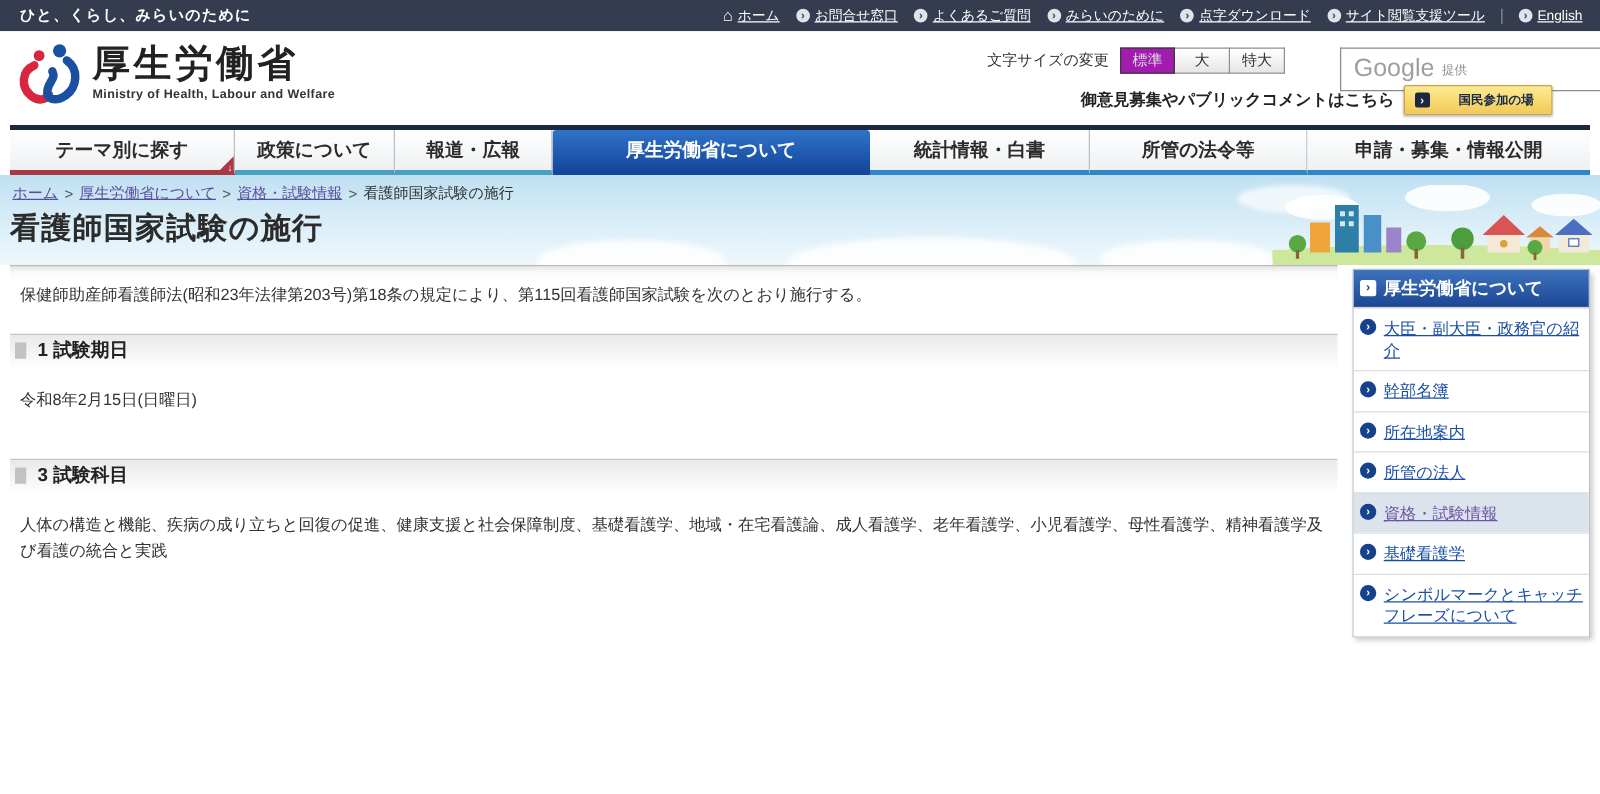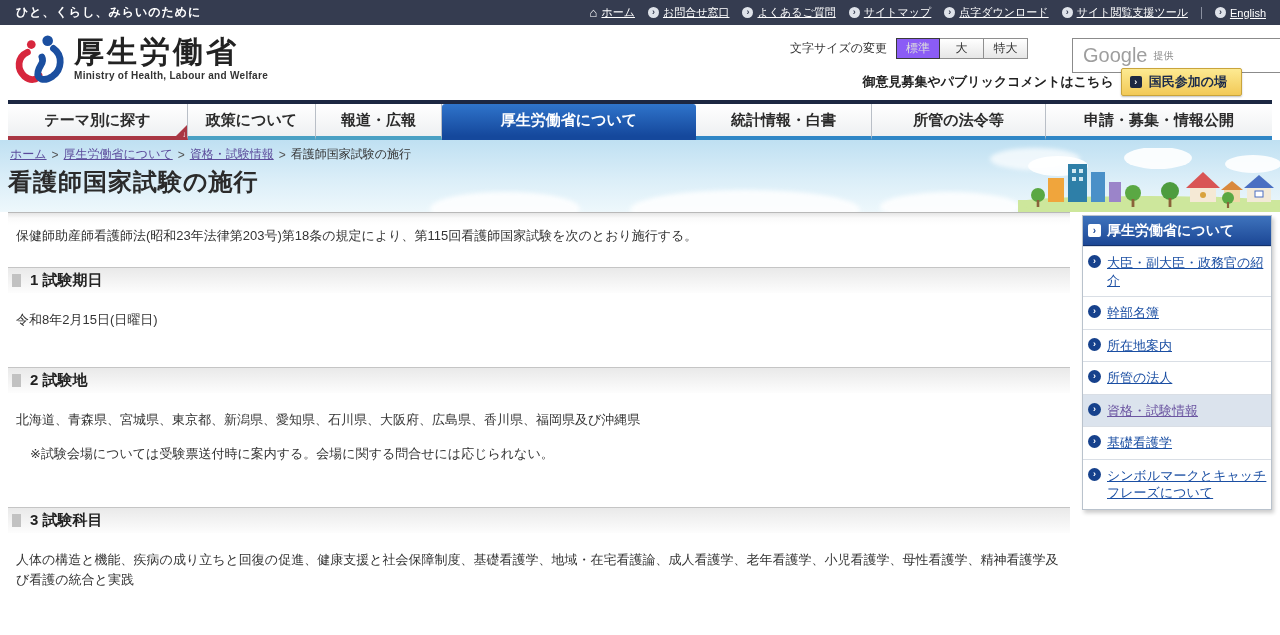--- a/index.html
+++ b/index.html
@@ -24,31 +24,31 @@
   .logo { position:absolute; left:12px; top:7px; display:flex; align-items:center; gap:8px; cursor:pointer; }
   .site-name { font-size:30px; font-weight:600; color:#222; letter-spacing:3px; line-height:1; }
   .site-name-en { font-size:10px; font-weight:bold; color:#333; margin-top:3px; letter-spacing:.3px; }
   .font-size-widget { position:absolute; right:252px; top:13px; display:flex; align-items:center; gap:9px; }
   .fs-label { font-size:12px; color:#333; }
   .fs-buttons { display:flex; }
   .fs-btn { width:44px; height:21px; border:1px solid #8f8f8f; border-left:none;
     background:linear-gradient(#ffffff,#e6e6e6); font-size:12px; color:#333;
     display:flex; align-items:center; justify-content:center; cursor:pointer; }
   .fs-btn:first-child { border-left:1px solid #8f8f8f; }
-  .fs-btn.selected { background:#8b5cf6; color:#ddd; border-color:#3a3a3a; }
+  .fs-btn.selected { background:#a21caf; color:#ddd; border-color:#3a3a3a; }
   .search-box { position:absolute; right:0; top:13px; width:208px; height:35px;
     background:#fff; border:1px solid #8b8b8b; border-right:none;
     display:flex; align-items:center; padding-left:10px; gap:6px; cursor:text; }
   .google-brand { color:#9e9e9e; font-size:20px; }
   .google-suffix { color:#8a8a8a; font-size:10px; }
   .comment-row { position:absolute; right:38px; top:43px; display:flex; align-items:center; gap:7px; }
   .comment-text { font-size:13px; font-weight:bold; color:#222; }
-  .participation-btn { display:flex; align-items:center; gap:7px; padding:4px 14px 4px 8px;
+  .participation-btn { display:flex; align-items:center; gap:23px; padding:4px 14px 4px 8px;
     background:linear-gradient(#fdea92,#f2c957); border:1px solid #c9a43c; border-radius:2px;
-    box-shadow:0 1px 2px rgba(0,0,0,.25); font-size:13px; font-weight:bold; color:#1a2a4a; cursor:pointer; }
+    box-shadow:0 1px 2px rgba(0,0,0,.25); font-size:10px; font-weight:bold; color:#1a2a4a; cursor:pointer; }
   .sq-arrow { width:12px; height:12px; border-radius:2px; background:#1c2742; color:#fff;
     font-size:9px; line-height:12px; text-align:center; }
   .sq-arrow::before { content:"\203A"; }
 
   
   .main-nav { margin:0 8px; height:40px; display:flex; border-top:4px solid #1c2742; }
   .tab { height:36px; display:flex; align-items:center; justify-content:center;
     font-size:15px; font-weight:600; color:#2b2b2b; cursor:pointer; position:relative;
     background:linear-gradient(#ffffff,#eef0f2); border-right:1px solid #b9bfc7;
     border-bottom:4px solid #4aa0c4; flex:0 0 auto; }
@@ -125,21 +125,21 @@
     <span class="ulink">
       <span class="circle-arrow"></span>
       <span class="txt">お問合せ窓口</span>
     </span>
     <span class="ulink">
       <span class="circle-arrow"></span>
       <span class="txt">よくあるご質問</span>
     </span>
     <span class="ulink">
       <span class="circle-arrow"></span>
-      <span class="txt">サイトマップ</span>
+      <span class="txt">みらいのために</span>
     </span>
     <span class="ulink">
       <span class="circle-arrow"></span>
       <span class="txt">点字ダウンロード</span>
     </span>
     <span class="ulink">
       <span class="circle-arrow"></span>
       <span class="txt">サイト閲覧支援ツール</span>
     </span>
     <span class="u-sep"></span>
@@ -269,28 +269,20 @@
     </div>
 
     <div class="section">
       <div class="section-bar">
         <span class="section-marker"></span>
         <span>1 試験期日</span>
       </div>
       <p class="section-body">令和8年2月15日(日曜日)</p>
     </div>
 
-    <div class="section">
-      <div class="section-bar">
-        <span class="section-marker"></span>
-        <span>2 試験地</span>
-      </div>
-      <p class="section-body">北海道、青森県、宮城県、東京都、新潟県、愛知県、石川県、大阪府、広島県、香川県、福岡県及び沖縄県</p>
-      <p class="section-note">※試験会場については受験票送付時に案内する。会場に関する問合せには応じられない。</p>
-    </div>
 
     <div class="section">
       <div class="section-bar">
         <span class="section-marker"></span>
         <span>3 試験科目</span>
       </div>
       <p class="section-body">人体の構造と機能、疾病の成り立ちと回復の促進、健康支援と社会保障制度、基礎看護学、地域・在宅看護論、成人看護学、老年看護学、小児看護学、母性看護学、精神看護学及び看護の統合と実践</p>
     </div>
   </div>
 </div>

